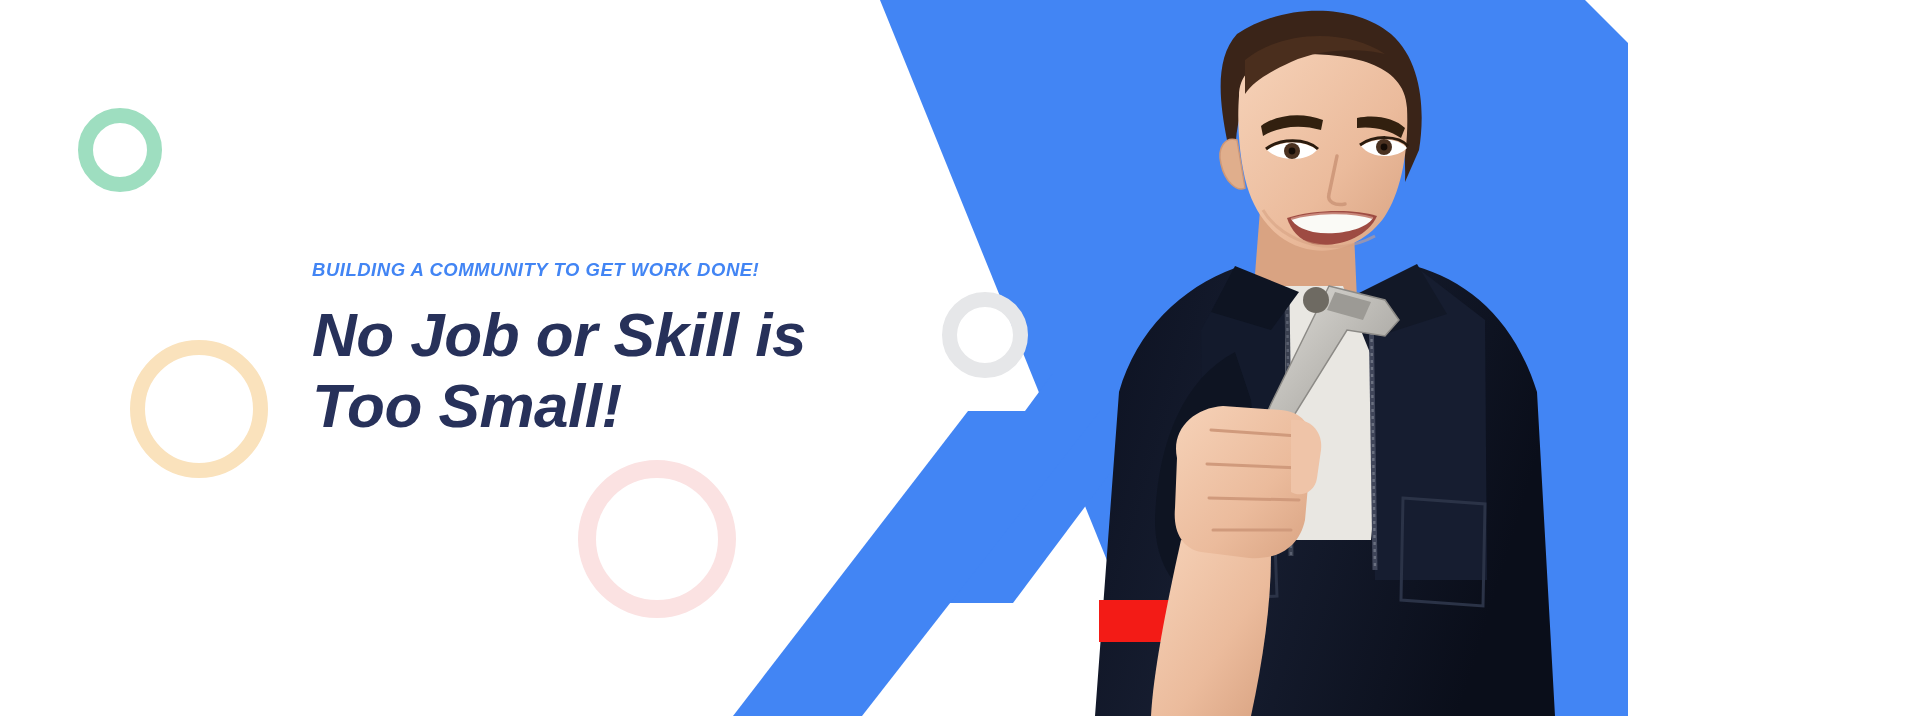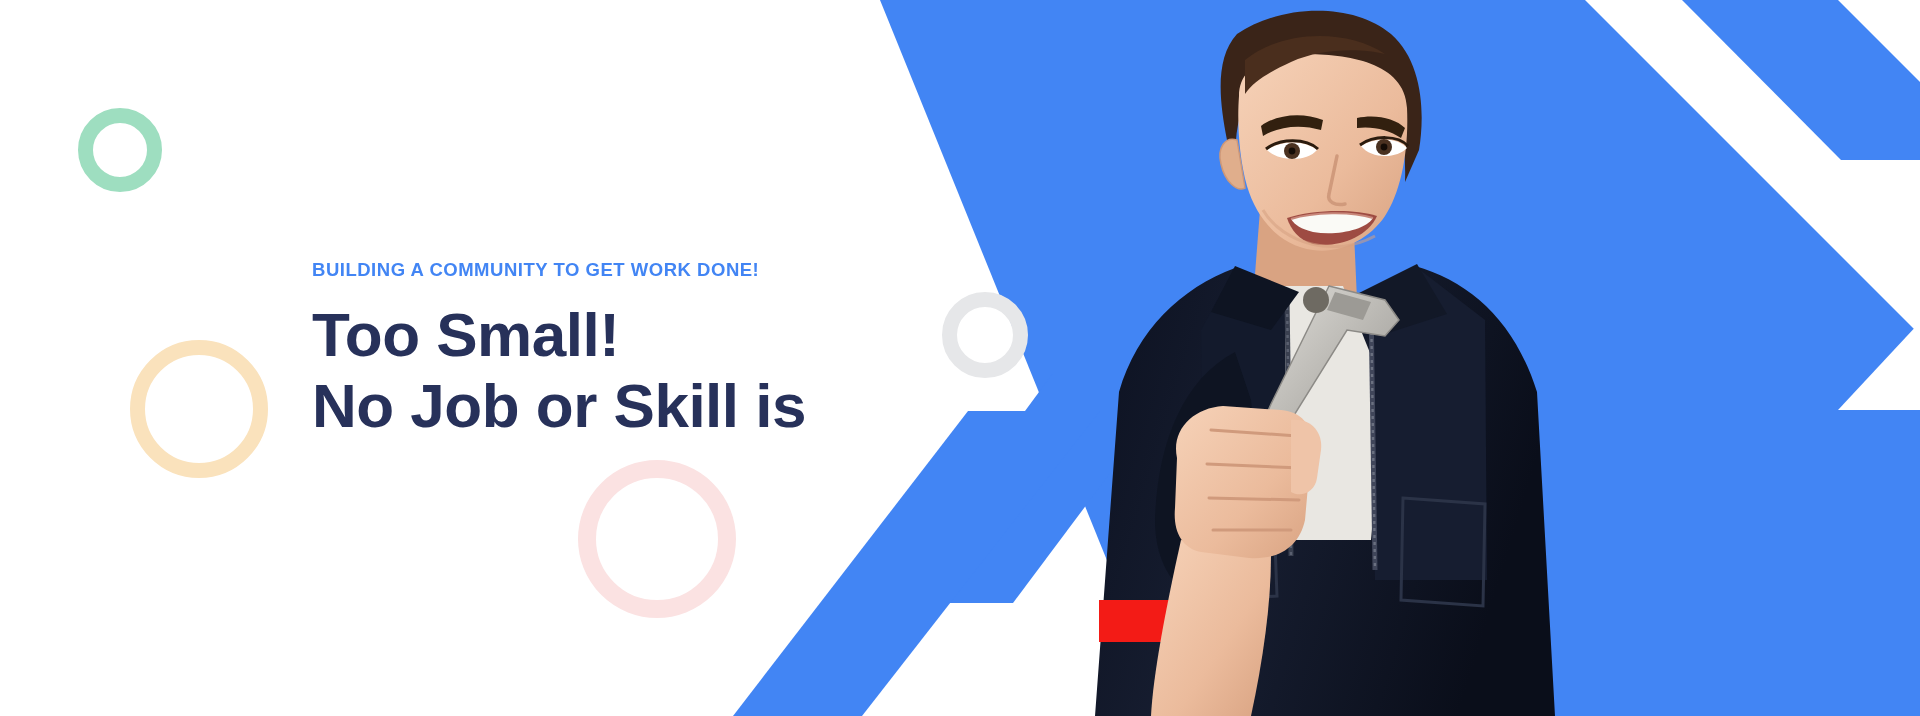--- a/index.html
+++ b/index.html
@@ -7,24 +7,25 @@
     margin: 0;
     padding: 0;
     background: #ffffff;
   }
   body {
     font-family: "Liberation Sans", sans-serif;
   }
 
   .hero {
     position: relative;
-    width: 1920px;
+    width: 1628px;
     height: 716px;
     overflow: hidden;
     background: #ffffff;
+    font-style: italic;
   }
 
   
   .ring {
     position: absolute;
     border-radius: 50%;
     box-sizing: border-box;
   }
   .ring-green {
     left: 78px;  top: 108px;
@@ -268,18 +269,18 @@
       <path fill="#4A2E1D" d="M160,60
                C 196,30 262,28 300,54
                C 276,48 236,48 206,62
                C 184,72 168,82 160,94 Z"></path>
     </g>
   </svg>
 
   <div class="copy">
     <p class="eyebrow">BUILDING A COMMUNITY TO GET WORK DONE!</p>
     <h1 class="headline">
+      <span class="ln">No Job or Skill is</span>
       <span class="ln">Too Small!</span>
-      <span class="ln">No Job or Skill is</span>
     </h1>
   </div>
 
 </div>
 
 </body></html>

